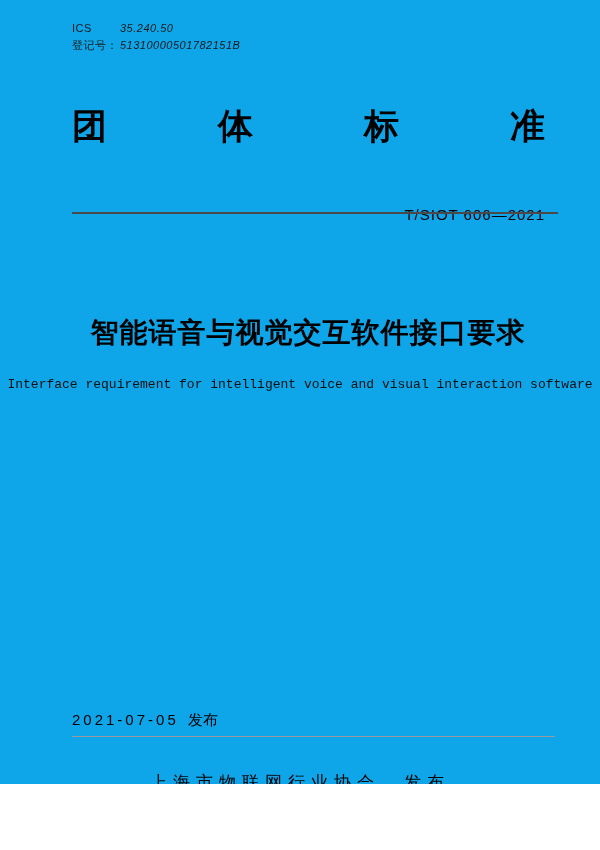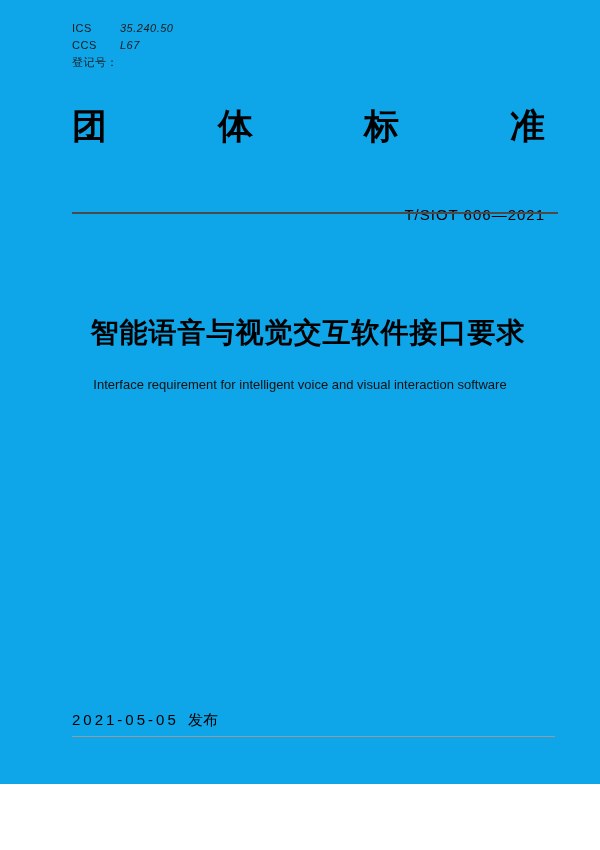--- a/index.html
+++ b/index.html
@@ -70,21 +70,21 @@
     margin-left: 8px;
   }
 
   .title-en {
     position: absolute;
     left: 0;
     top: 377px;
     width: 100%;
     text-align: center;
     font-size: 13px;
-    font-family: Liberation Sans, sans-serif;
+    font-family: Liberation Mono, monospace;
     color: #111111;
   }
 
   
   .dates {
     position: absolute;
     left: 72px;
     right: 55px;
     top: 711px;
     display: flex;
@@ -118,46 +118,46 @@
 <body>
 
 <div class="page">
 
   <div class="meta">
     <div class="meta-row">
       <span class="meta-label">ICS</span>
       <span class="meta-value">35.240.50</span>
     </div>
     <div class="meta-row">
-      <span class="meta-label">CCS</span>
-      <span class="meta-value">L67</span>
-    </div>
-    <div class="meta-row">
       <span class="meta-label">登记号：</span>
+      <span class="meta-value">51310000501782151B</span>
     </div>
   </div>
 
   <div class="doc-type">
     <span>团</span>
     <span>体</span>
     <span>标</span>
     <span>准</span>
   </div>
 
   <div class="std-number">T/SIOT 606—2021</div>
 
   <div class="rule-top" style="background: rgb(74, 74, 74);"></div>
 
   <div class="title-zh">智能语音与视觉交互软件接口要求</div>
 
   <div class="title-en">Interface requirement for intelligent voice and visual interaction software</div>
 
   <div class="dates">
     <span class="date-group">
-      <span class="date-num">2021-05-05</span>
+      <span class="date-num">2021-07-05</span>
       <span>发布</span>
     </span>
   </div>
 
   <div class="rule-bottom" style="background: rgb(154, 154, 154);"></div>
 
+  <div class="publisher">
+    <span>上海市物联网行业协会</span><span class="publisher-gap"></span><span>发布</span>
+  </div>
 
 </div>
 
 </body></html>

